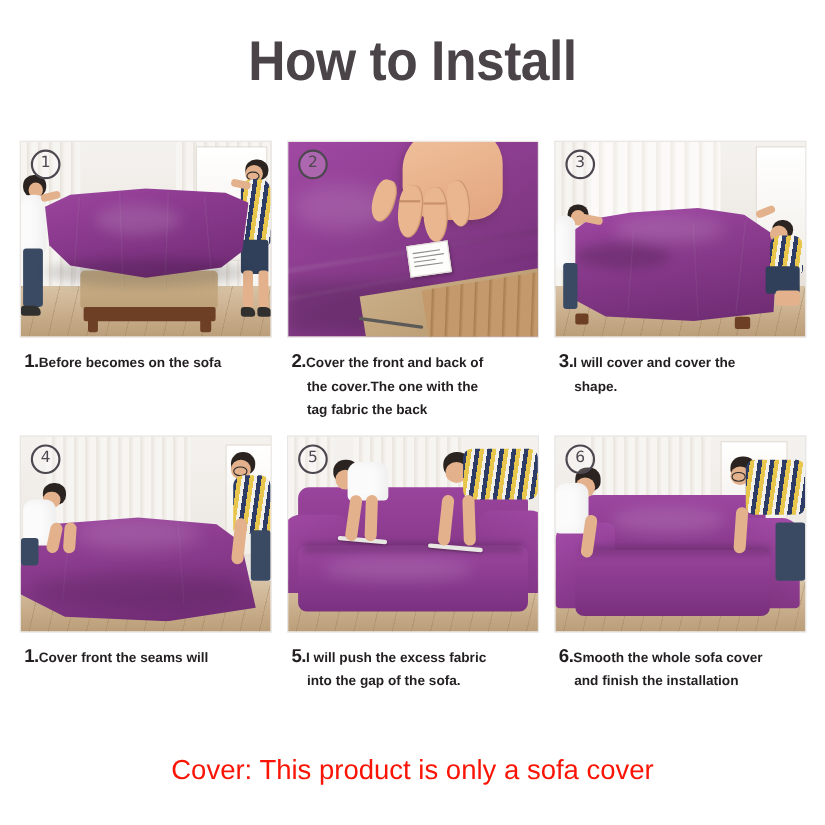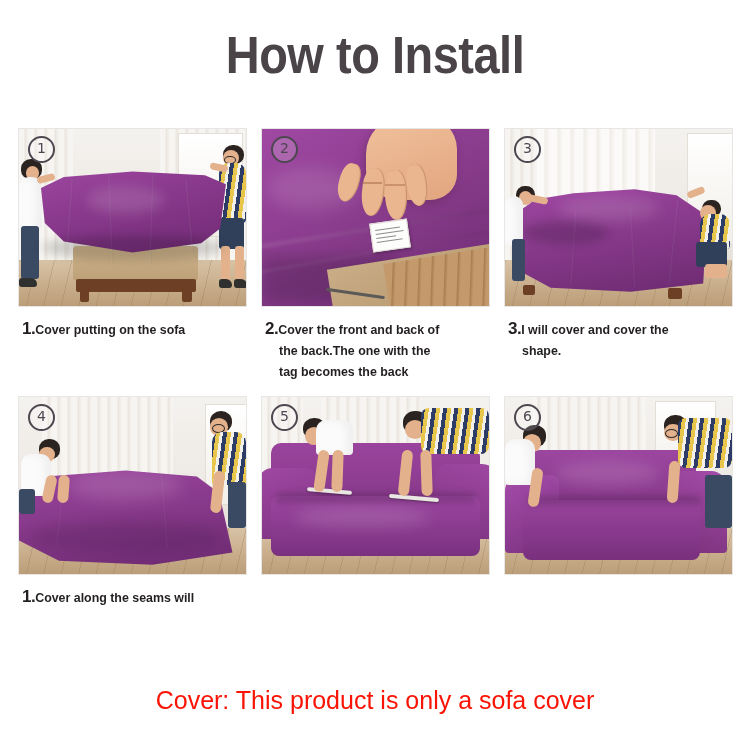--- a/index.html
+++ b/index.html
@@ -181,21 +181,21 @@
             <div class="fold" style="left:22%;top:28%;width:2px;height:44%;opacity:.5;transform:rotate(4deg);"></div>
             <div class="fold" style="left:40%;top:26%;width:2px;height:50%;opacity:.45;transform:rotate(-2deg);"></div>
             <div class="fold" style="left:58%;top:26%;width:2px;height:50%;opacity:.45;transform:rotate(2deg);"></div>
             <div class="fold" style="left:75%;top:28%;width:2px;height:44%;opacity:.5;transform:rotate(-5deg);"></div>
             <div class="hilite" style="left:30%;top:32%;width:34%;height:16%;border-radius:50%;filter:blur(6px);"></div>
             <div class="shade" style="left:10%;top:60%;width:80%;height:14%;border-radius:50%;filter:blur(5px);"></div>
           </div>
           <div class="badge">1</div>
         </div>
         <div class="caption">
-          <span class="num">1.</span><span class="ln first">Cover putting on the sofa</span>
+          <span class="num">1.</span><span class="ln first">Before becomes on the sofa</span>
         </div>
       </div>
 
       <div class="cell">
         <div class="photo">
           <div class="sc">
 
             <div class="pp" style="inset:0;
                  background:linear-gradient(150deg,#a049a3 0%,#934096 28%,#853a88 55%,#75307a 85%,#6a2b6e 100%);"></div>
             <div class="fold" style="left:-4%;top:54%;width:112%;height:5px;opacity:.55;transform:rotate(-9deg);filter:blur(1px);"></div>
@@ -223,22 +223,22 @@
               <div class="tagline" style="left:10%;top:22%;width:70%;"></div>
               <div class="tagline" style="left:10%;top:36%;width:78%;"></div>
               <div class="tagline" style="left:10%;top:52%;width:55%;"></div>
               <div class="tagline" style="left:10%;top:68%;width:72%;"></div>
             </div>
           </div>
           <div class="badge">2</div>
         </div>
         <div class="caption">
           <span class="num">2.</span><span class="ln first">Cover the front and back of</span>
-          <span class="ln">the back.The one with the</span>
-          <span class="ln">tag becomes the back</span>
+          <span class="ln">the cover.The one with the</span>
+          <span class="ln">tag fabric the back</span>
         </div>
       </div>
 
       <div class="cell">
         <div class="photo">
           <div class="sc">
             <div class="wall"></div>
             <div class="curtain" style="left:0;width:14%;"></div>
             <div class="curtain" style="left:14%;width:52%;background:repeating-linear-gradient(90deg,#fbfaf8 0px,#fbfaf8 7px,#f0ece6 8px,#fbfaf8 13px);"></div>
             <div class="window" style="left:80%;top:2%;width:20%;height:62%;"></div>
@@ -307,21 +307,21 @@
             <div class="head" style="left:84%;top:8%;width:10%;height:12%;"></div>
             <div class="face" style="left:84%;top:12%;width:8%;height:10%;"></div>
             <div class="glasses" style="left:85%;top:15%;width:5%;height:4%;"></div>
             <div class="shirtS" style="left:85%;top:20%;width:15%;height:30%;"></div>
             <div class="arm" style="left:85%;top:42%;width:5%;height:24%;transform:rotate(6deg);"></div>
             <div class="pants" style="left:92%;top:48%;width:8%;height:26%;"></div>
           </div>
           <div class="badge">4</div>
         </div>
         <div class="caption">
-          <span class="num">1.</span><span class="ln first">Cover along the seams will</span>
+          <span class="num">1.</span><span class="ln first">Cover front the seams will</span>
         </div>
       </div>
 
       <div class="cell">
         <div class="photo">
           <div class="sc">
             <div class="wall"></div>
             <div class="curtain" style="left:0;width:18%;"></div>
             <div class="curtain" style="left:26%;width:44%;"></div>
             <div class="floor"></div>
@@ -348,20 +348,24 @@
             <div class="arm" style="left:31%;top:30%;width:5%;height:24%;transform:rotate(2deg);"></div>
 
             <div class="head" style="left:62%;top:8%;width:11%;height:13%;"></div>
             <div class="face" style="left:63%;top:13%;width:9%;height:11%;"></div>
             <div class="shirtS" style="left:70%;top:6%;width:30%;height:26%;border-radius:8px;"></div>
             <div class="arm" style="left:61%;top:30%;width:5%;height:26%;transform:rotate(6deg);"></div>
             <div class="arm" style="left:70%;top:30%;width:5%;height:26%;transform:rotate(-2deg);"></div>
           </div>
           <div class="badge">5</div>
         </div>
+        <div class="caption">
+          <span class="num">5.</span><span class="ln first">I will push the excess fabric</span>
+          <span class="ln">into the gap of the sofa.</span>
+        </div>
       </div>
 
       <div class="cell">
         <div class="photo">
           <div class="sc">
             <div class="wall"></div>
             <div class="curtain" style="left:12%;width:50%;"></div>
             <div class="window" style="left:66%;top:2%;width:26%;height:42%;"></div>
             <div class="floor"></div>
               <div class="floorlines"></div>
@@ -384,18 +388,22 @@
 
             <div class="head" style="left:70%;top:10%;width:10%;height:12%;"></div>
             <div class="face" style="left:70%;top:15%;width:8%;height:10%;"></div>
             <div class="glasses" style="left:70.5%;top:18%;width:5%;height:4%;"></div>
             <div class="shirtS" style="left:76%;top:12%;width:24%;height:28%;border-radius:8px;"></div>
             <div class="arm" style="left:72%;top:36%;width:5%;height:24%;transform:rotate(4deg);"></div>
             <div class="pants" style="left:88%;top:44%;width:12%;height:30%;"></div>
           </div>
           <div class="badge">6</div>
         </div>
+        <div class="caption">
+          <span class="num">6.</span><span class="ln first">Smooth the whole sofa cover</span>
+          <span class="ln">and finish the installation</span>
+        </div>
       </div>
     </div>
   </div>
 
   <div class="note">Cover: This product is only a sofa cover</div>
 </div>
 
 </body></html>

